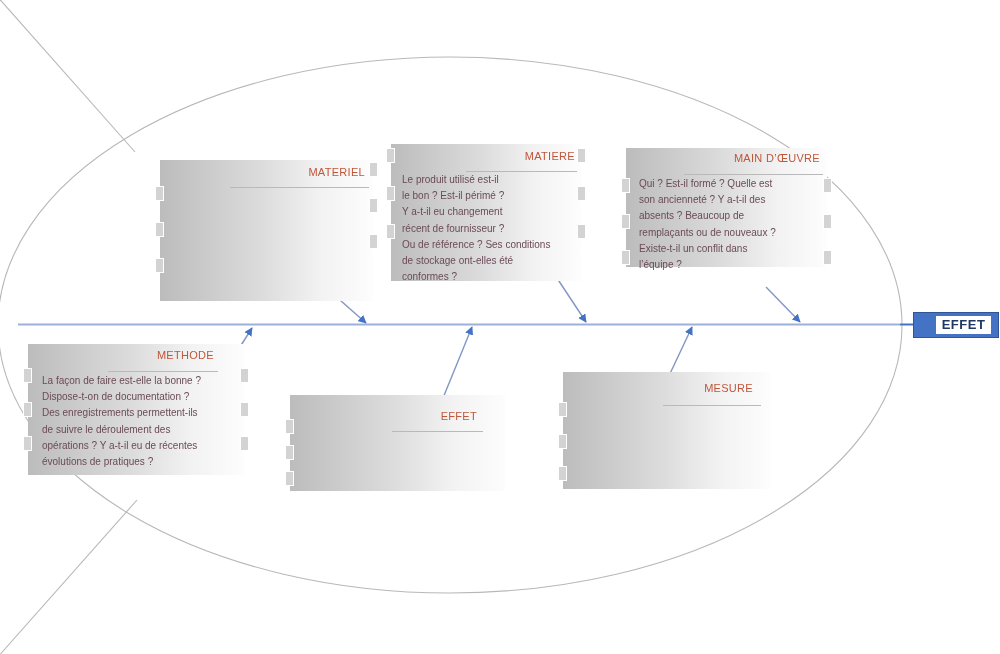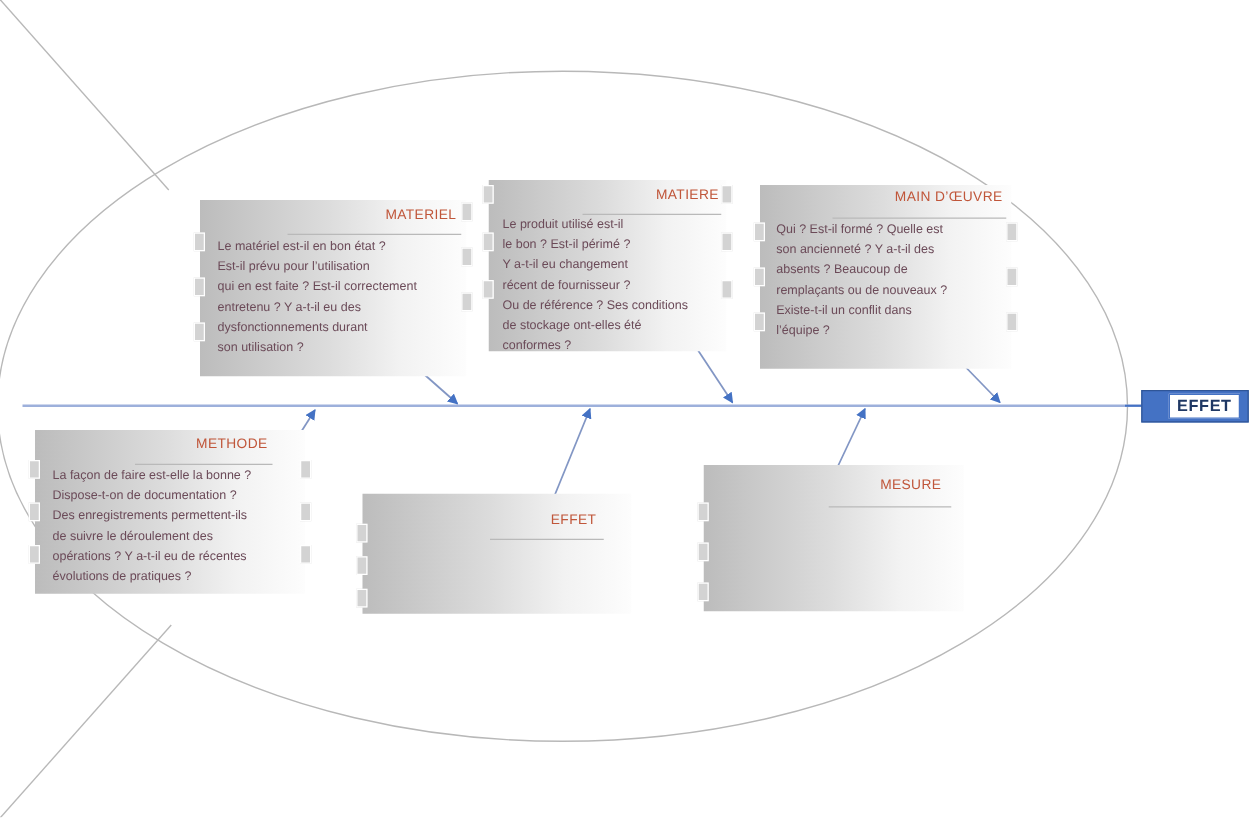--- a/index.html
+++ b/index.html
@@ -121,47 +121,41 @@
 
   <div class="cat-box" style="left:160px; top:160px; width:213px; height:141px;">
     <span class="tab left" style="top:26px;"></span>
     <span class="tab left" style="top:62px;"></span>
     <span class="tab left" style="top:98px;"></span>
     <span class="tab right" style="top:2px;"></span>
     <span class="tab right" style="top:38px;"></span>
     <span class="tab right" style="top:74px;"></span>
     <div class="cat-title">MATERIEL</div>
     <div class="cat-rule" style="left:70px; right:4px; top:27px;"></div>
-    <div class="cat-body">Le matériel est-il en bon état ?
-Est-il prévu pour l’utilisation
-qui en est faite ? Est-il correctement
-entretenu ? Y a-t-il eu des
-dysfonctionnements durant
-son utilisation ?</div>
   </div>
 
   <div class="cat-box" style="left:391px; top:144px; width:190px; height:137px;">
     <span class="tab left" style="top:4px;"></span>
     <span class="tab left" style="top:42px;"></span>
     <span class="tab left" style="top:80px;"></span>
     <span class="tab right" style="top:4px;"></span>
     <span class="tab right" style="top:42px;"></span>
     <span class="tab right" style="top:80px;"></span>
     <div class="cat-title" style="right:6px;">MATIERE</div>
     <div class="cat-rule" style="left:75px; right:4px; top:27px;"></div>
     <div class="cat-body" style="left:11px; top:28px;">Le produit utilisé est-il
 le bon ? Est-il périmé ?
 Y a-t-il eu changement
 récent de fournisseur ?
 Ou de référence ? Ses conditions
 de stockage ont-elles été
 conformes ?</div>
   </div>
 
-  <div class="cat-box" style="left:608px; top:148px; width:201px; height:147px;">
+  <div class="cat-box" style="left:626px; top:148px; width:201px; height:119px;">
     <span class="tab left" style="top:30px;"></span>
     <span class="tab left" style="top:66px;"></span>
     <span class="tab left" style="top:102px;"></span>
     <span class="tab right" style="top:30px;"></span>
     <span class="tab right" style="top:66px;"></span>
     <span class="tab right" style="top:102px;"></span>
     <div class="cat-title" style="right:7px; top:4px;">MAIN D’ŒUVRE</div>
     <div class="cat-rule" style="left:58px; right:4px; top:26px;"></div>
     <div class="cat-body" style="left:13px; top:28px;">Qui ? Est-il formé ? Quelle est
 son ancienneté ? Y a-t-il des

